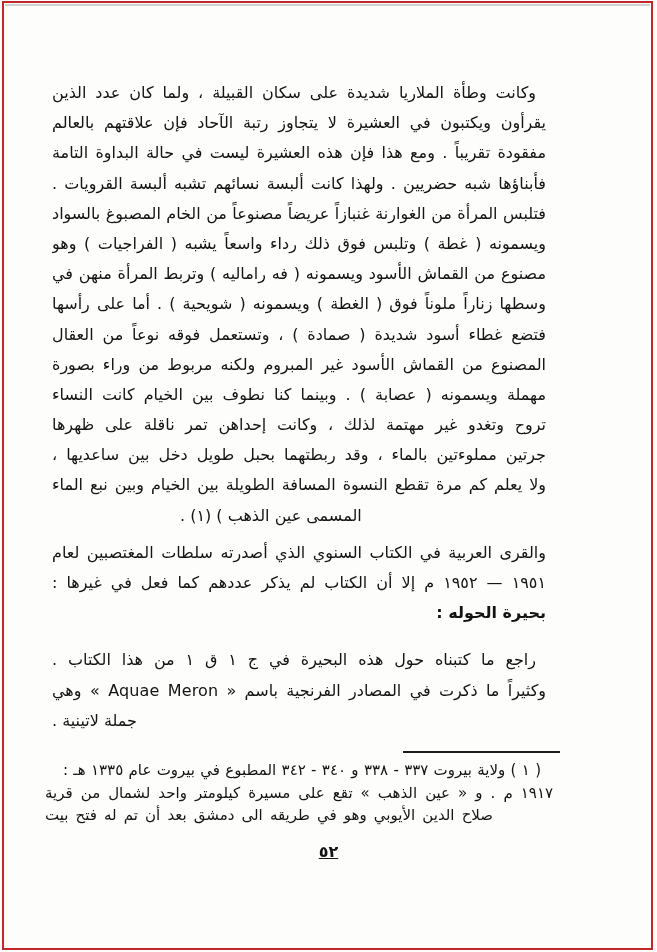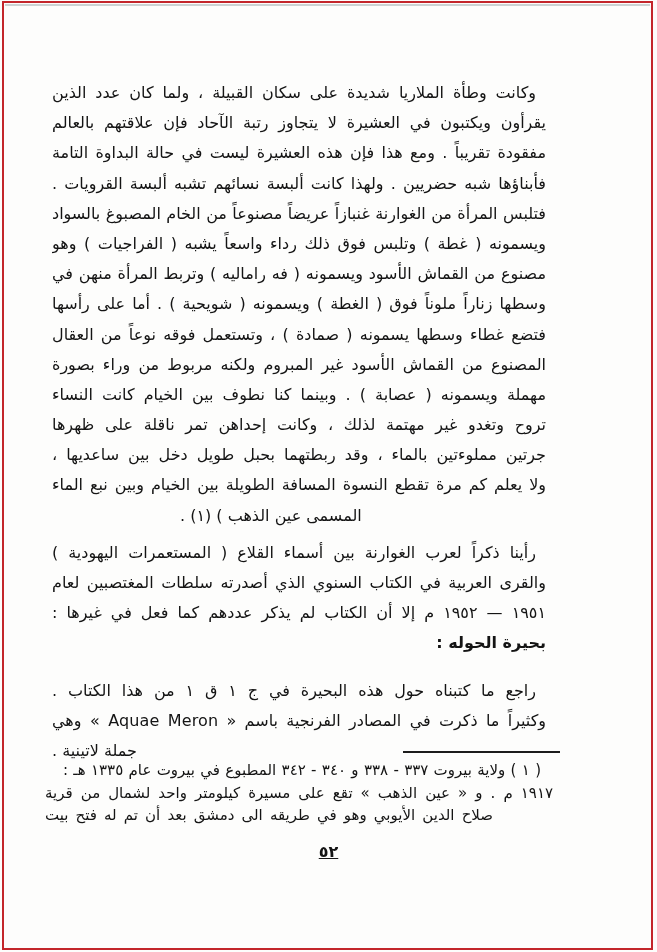--- a/index.html
+++ b/index.html
@@ -93,31 +93,30 @@
 
     <div class="para">
       <div class="line first">وكانت وطأة الملاريا شديدة على سكان القبيلة ، ولما كان عدد الذين</div>
       <div class="line">يقرأون ويكتبون في العشيرة لا يتجاوز رتبة الآحاد فإن علاقتهم بالعالم</div>
       <div class="line">مفقودة تقريباً . ومع هذا فإن هذه العشيرة ليست في حالة البداوة التامة</div>
       <div class="line">فأبناؤها شبه حضريين . ولهذا كانت ألبسة نسائهم تشبه ألبسة القرويات .</div>
       <div class="line">فتلبس المرأة من الغوارنة غنبازاً عريضاً مصنوعاً من الخام المصبوغ بالسواد</div>
       <div class="line">ويسمونه ( غطة ) وتلبس فوق ذلك رداء واسعاً يشبه ( الفراجيات ) وهو</div>
       <div class="line">مصنوع من القماش الأسود ويسمونه ( فه راماليه ) وتربط المرأة منهن في</div>
       <div class="line">وسطها زناراً ملوناً فوق ( الغطة ) ويسمونه ( شويحية ) . أما على رأسها</div>
-      <div class="line">فتضع غطاء وسطها يسمونه ( صمادة ) ، وتستعمل فوقه نوعاً من العقال</div>
+      <div class="line">فتضع غطاء أسود شديدة ( صمادة ) ، وتستعمل فوقه نوعاً من العقال</div>
       <div class="line">المصنوع من القماش الأسود غير المبروم ولكنه مربوط من وراء بصورة</div>
       <div class="line">مهملة ويسمونه ( عصابة ) . وبينما كنا نطوف بين الخيام كانت النساء</div>
       <div class="line">تروح وتغدو غير مهتمة لذلك ، وكانت إحداهن تمر ناقلة على ظهرها</div>
       <div class="line">جرتين مملوءتين بالماء ، وقد ربطتهما بحبل طويل دخل بين ساعديها ،</div>
       <div class="line">ولا يعلم كم مرة تقطع النسوة المسافة الطويلة بين الخيام وبين نبع الماء</div>
       <div class="line end-mid">المسمى عين الذهب ) (١) .</div>
     </div>
 
     <div class="para">
-      <div class="line first">رأينا ذكراً لعرب الغوارنة بين أسماء القلاع ( المستعمرات اليهودية )</div>
       <div class="line">والقرى العربية في الكتاب السنوي الذي أصدرته سلطات المغتصبين لعام</div>
       <div class="line">١٩٥١ — ١٩٥٢ م إلا أن الكتاب لم يذكر عددهم كما فعل في غيرها :</div>
     </div>
 
     <div class="section-heading">بحيرة الحوله :</div>
 
     <div class="para" style="margin-top:17px;">
       <div class="line first">راجع ما كتبناه حول هذه البحيرة في ج ١ ق ١ من هذا الكتاب .</div>
       <div class="line">وكثيراً ما ذكرت في المصادر الفرنجية باسم « Aquae Meron » وهي</div>
       <div class="line end-left">جملة لاتينية .</div>

